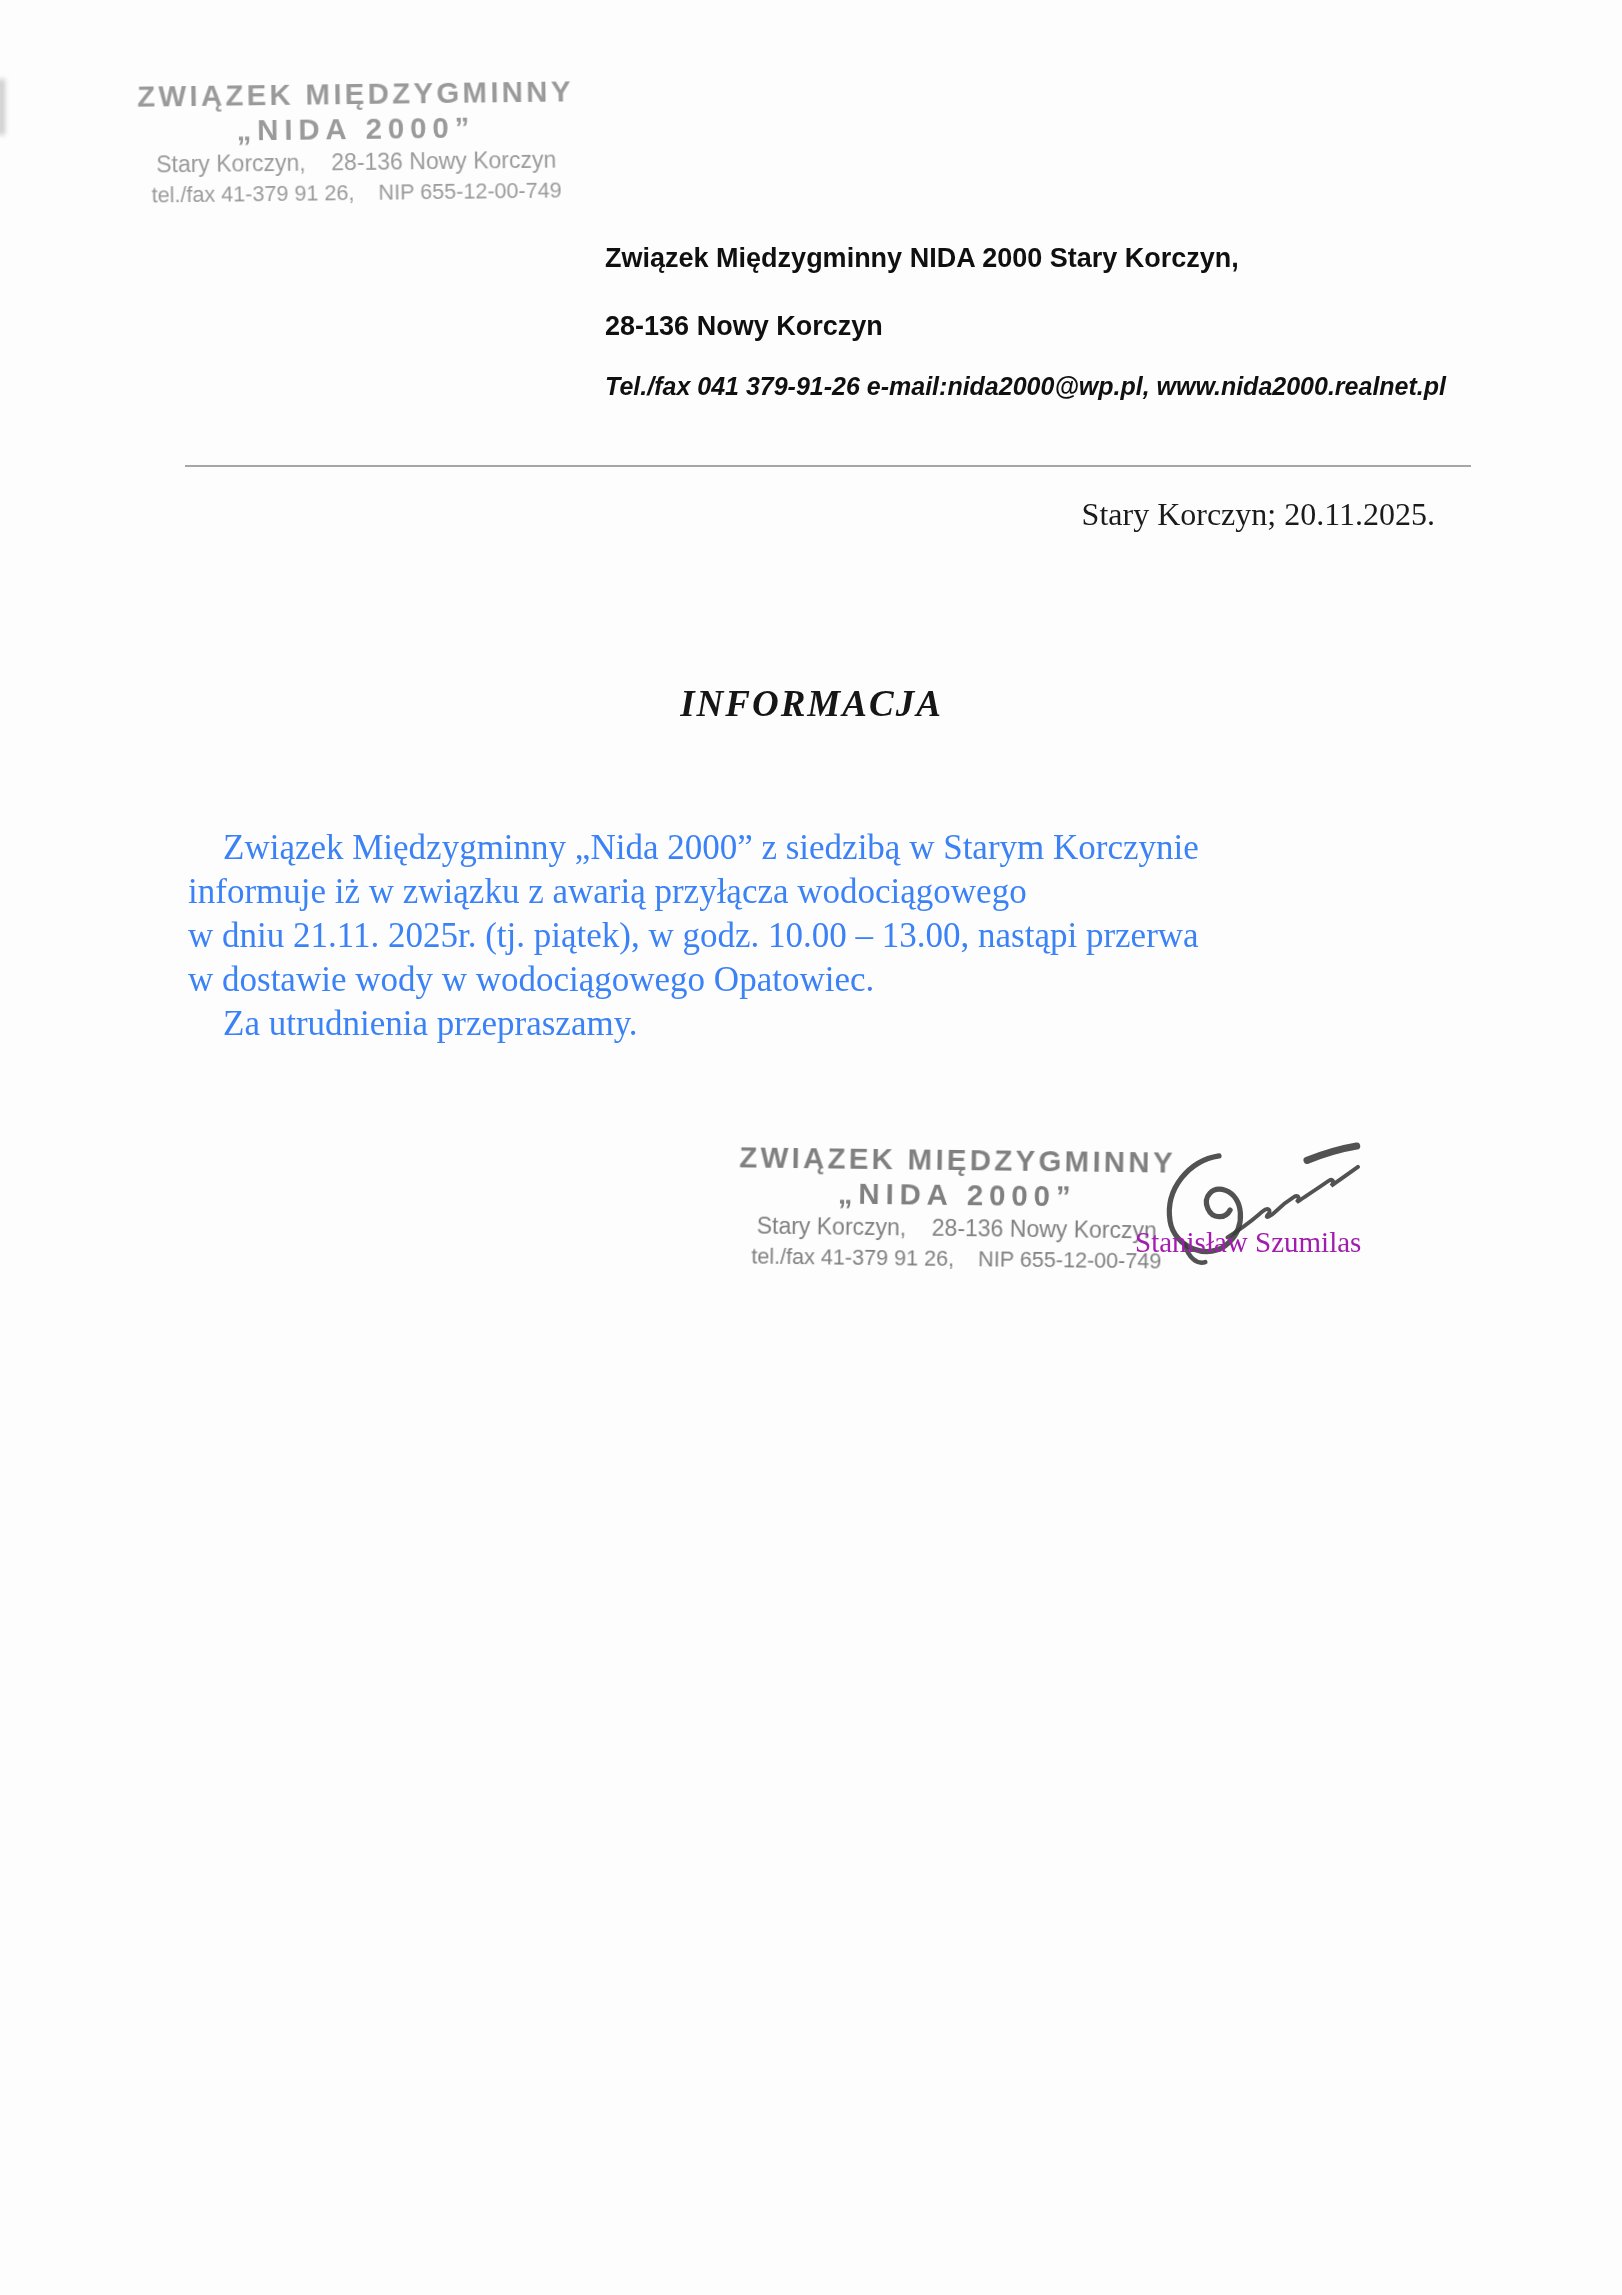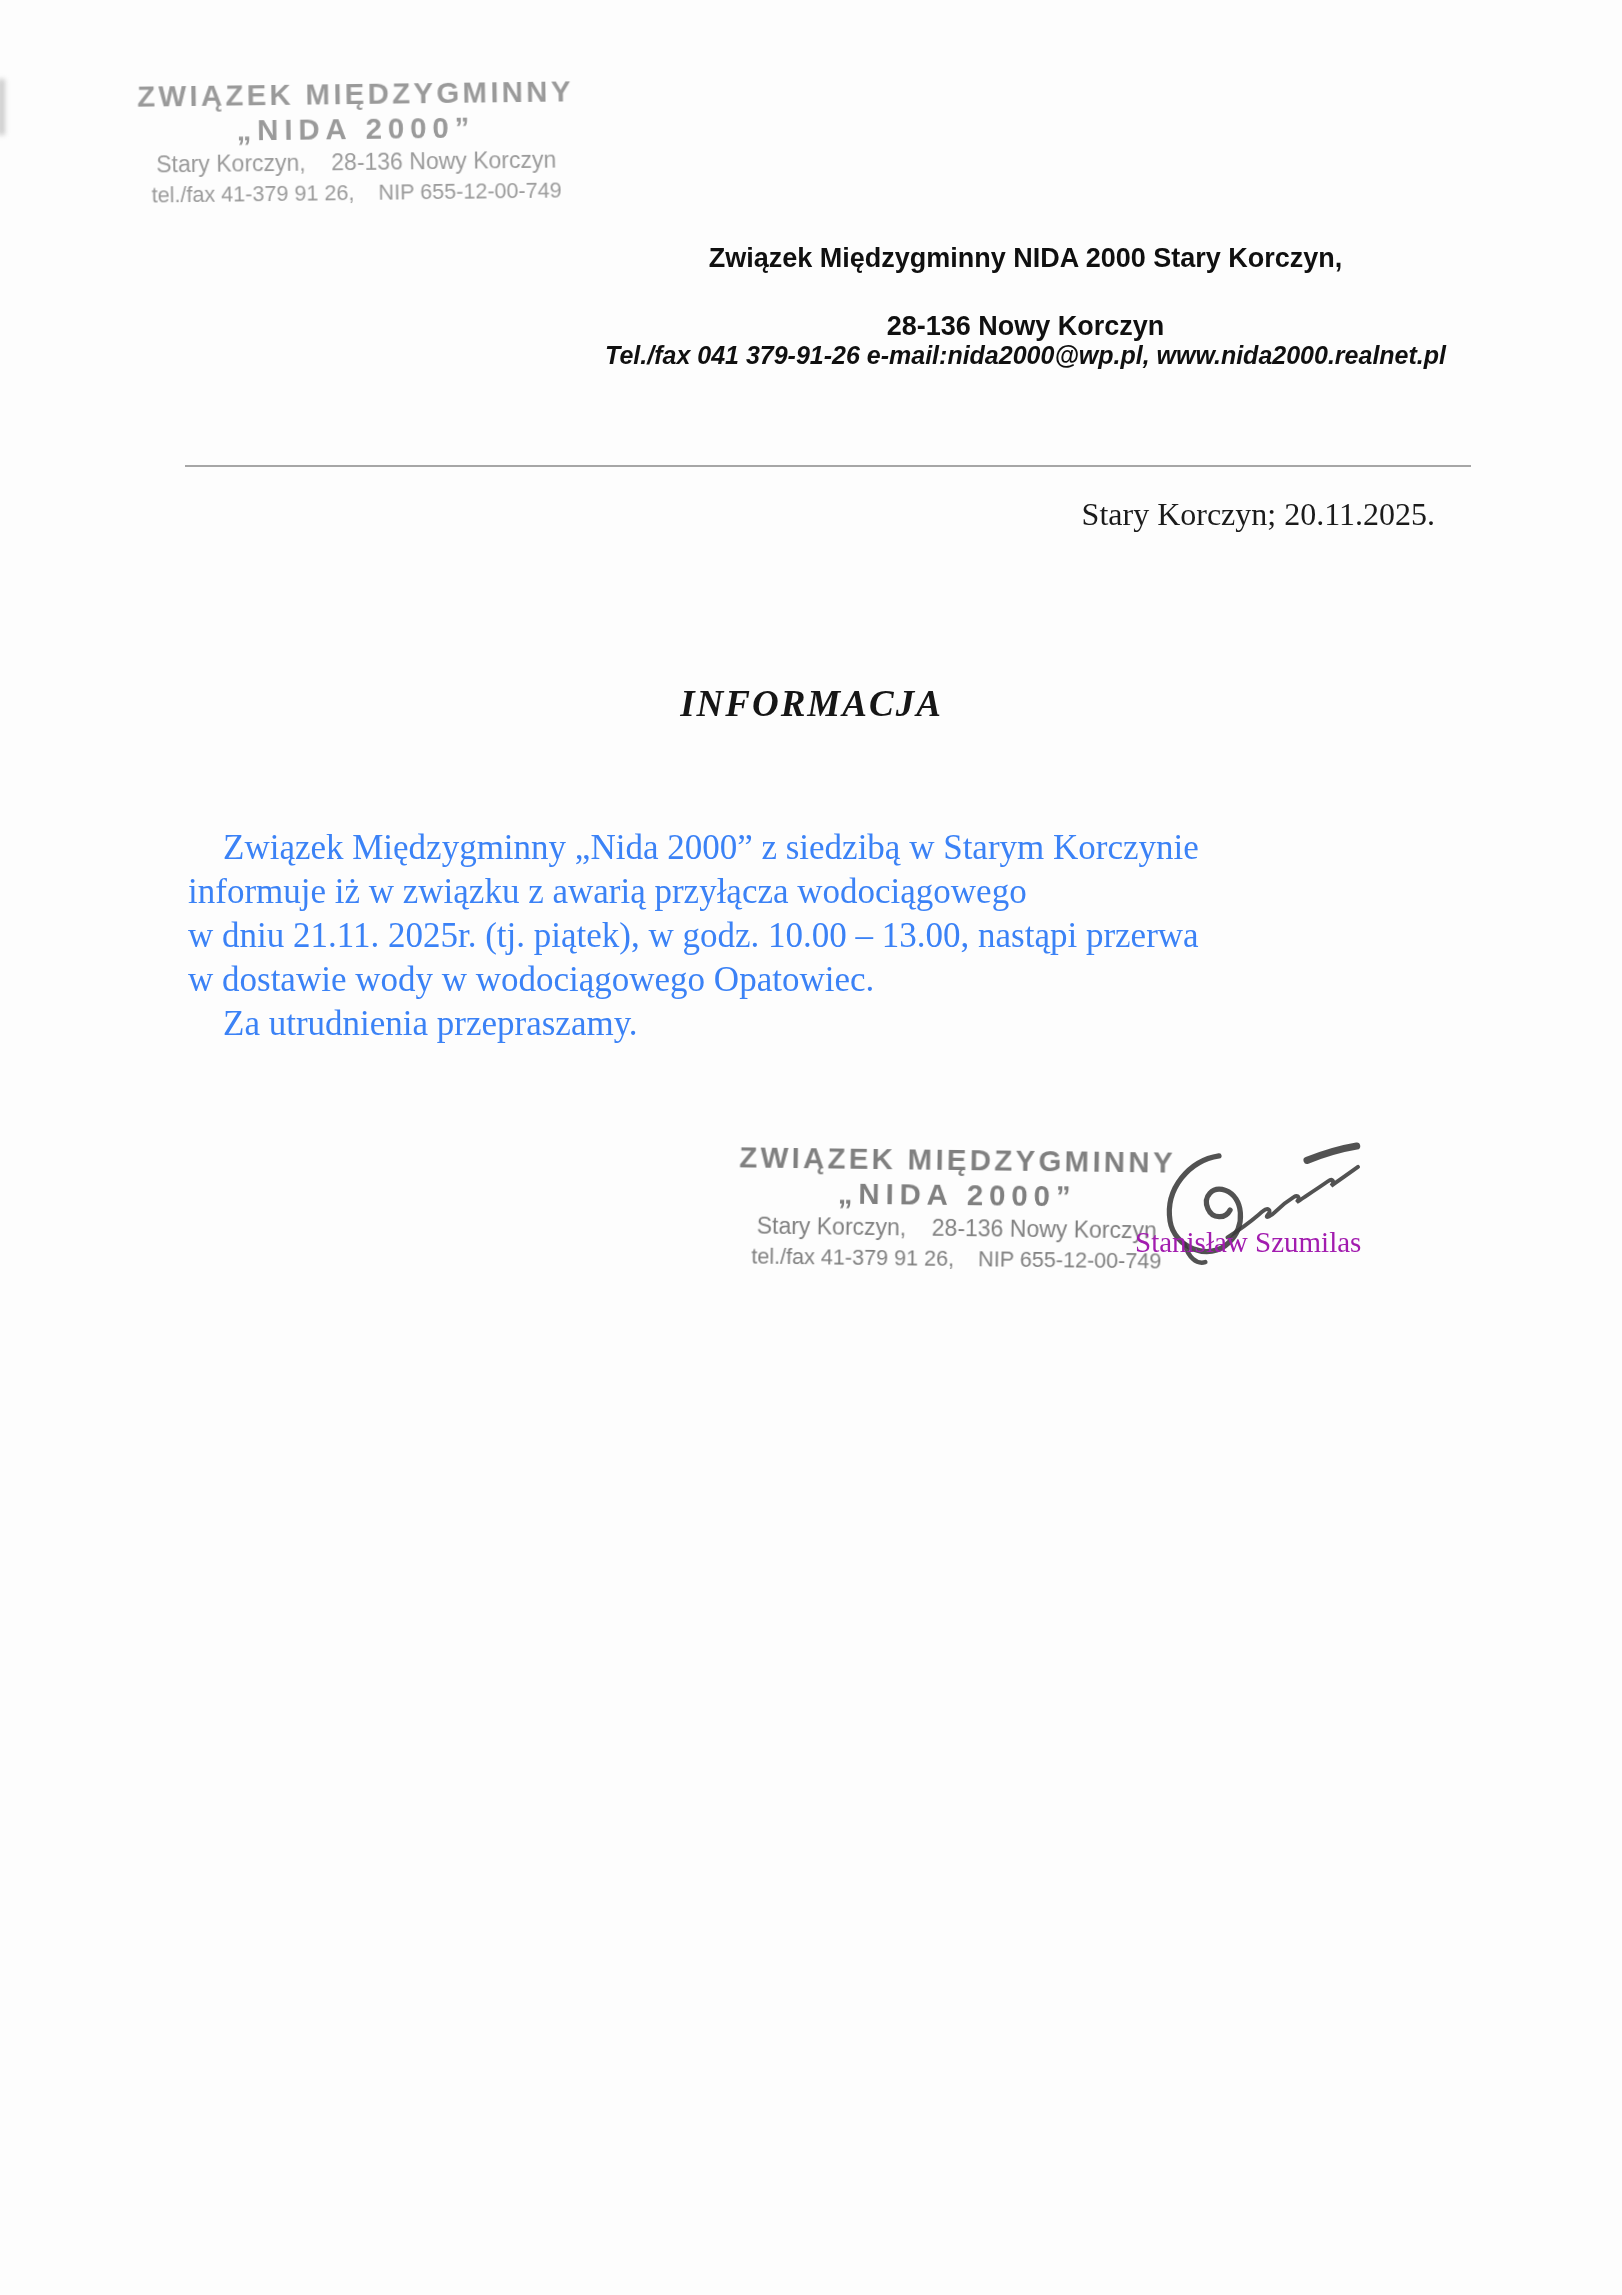--- a/index.html
+++ b/index.html
@@ -28,27 +28,27 @@
   .s1 { font-size: 29.4px; font-weight: 600; letter-spacing: 3.3px; line-height: 37px; }
   .s2 { font-size: 29.4px; font-weight: 700; letter-spacing: 5.9px; line-height: 34px; }
   .s3 { font-size: 23px; font-weight: 500; line-height: 32px; }
   .s4 { font-size: 21.6px; font-weight: 500; line-height: 29px; }
 
   
   .letterhead {
     position: absolute;
     top: 243px;
     right: 177px;
-    text-align: center;
+    text-align: left;
     font-family: "Liberation Sans", sans-serif;
     font-weight: 700;
     color: #101010;
   }
   .lh1 { font-size: 27px; line-height: 30px; margin-bottom: 38px; white-space: nowrap; }
-  .lh2 { font-size: 27px; line-height: 30px; white-space: nowrap; }
+  .lh2 { font-size: 27px; line-height: 30px; margin-bottom: 31px; white-space: nowrap; }
   .lh3 { font-size: 25px; line-height: 29px; font-style: italic; white-space: nowrap; }
 
   .divider {
     position: absolute;
     left: 185px;
     top: 465px;
     width: 1286px;
     height: 2px;
     background: #909090;
     opacity: .8;

